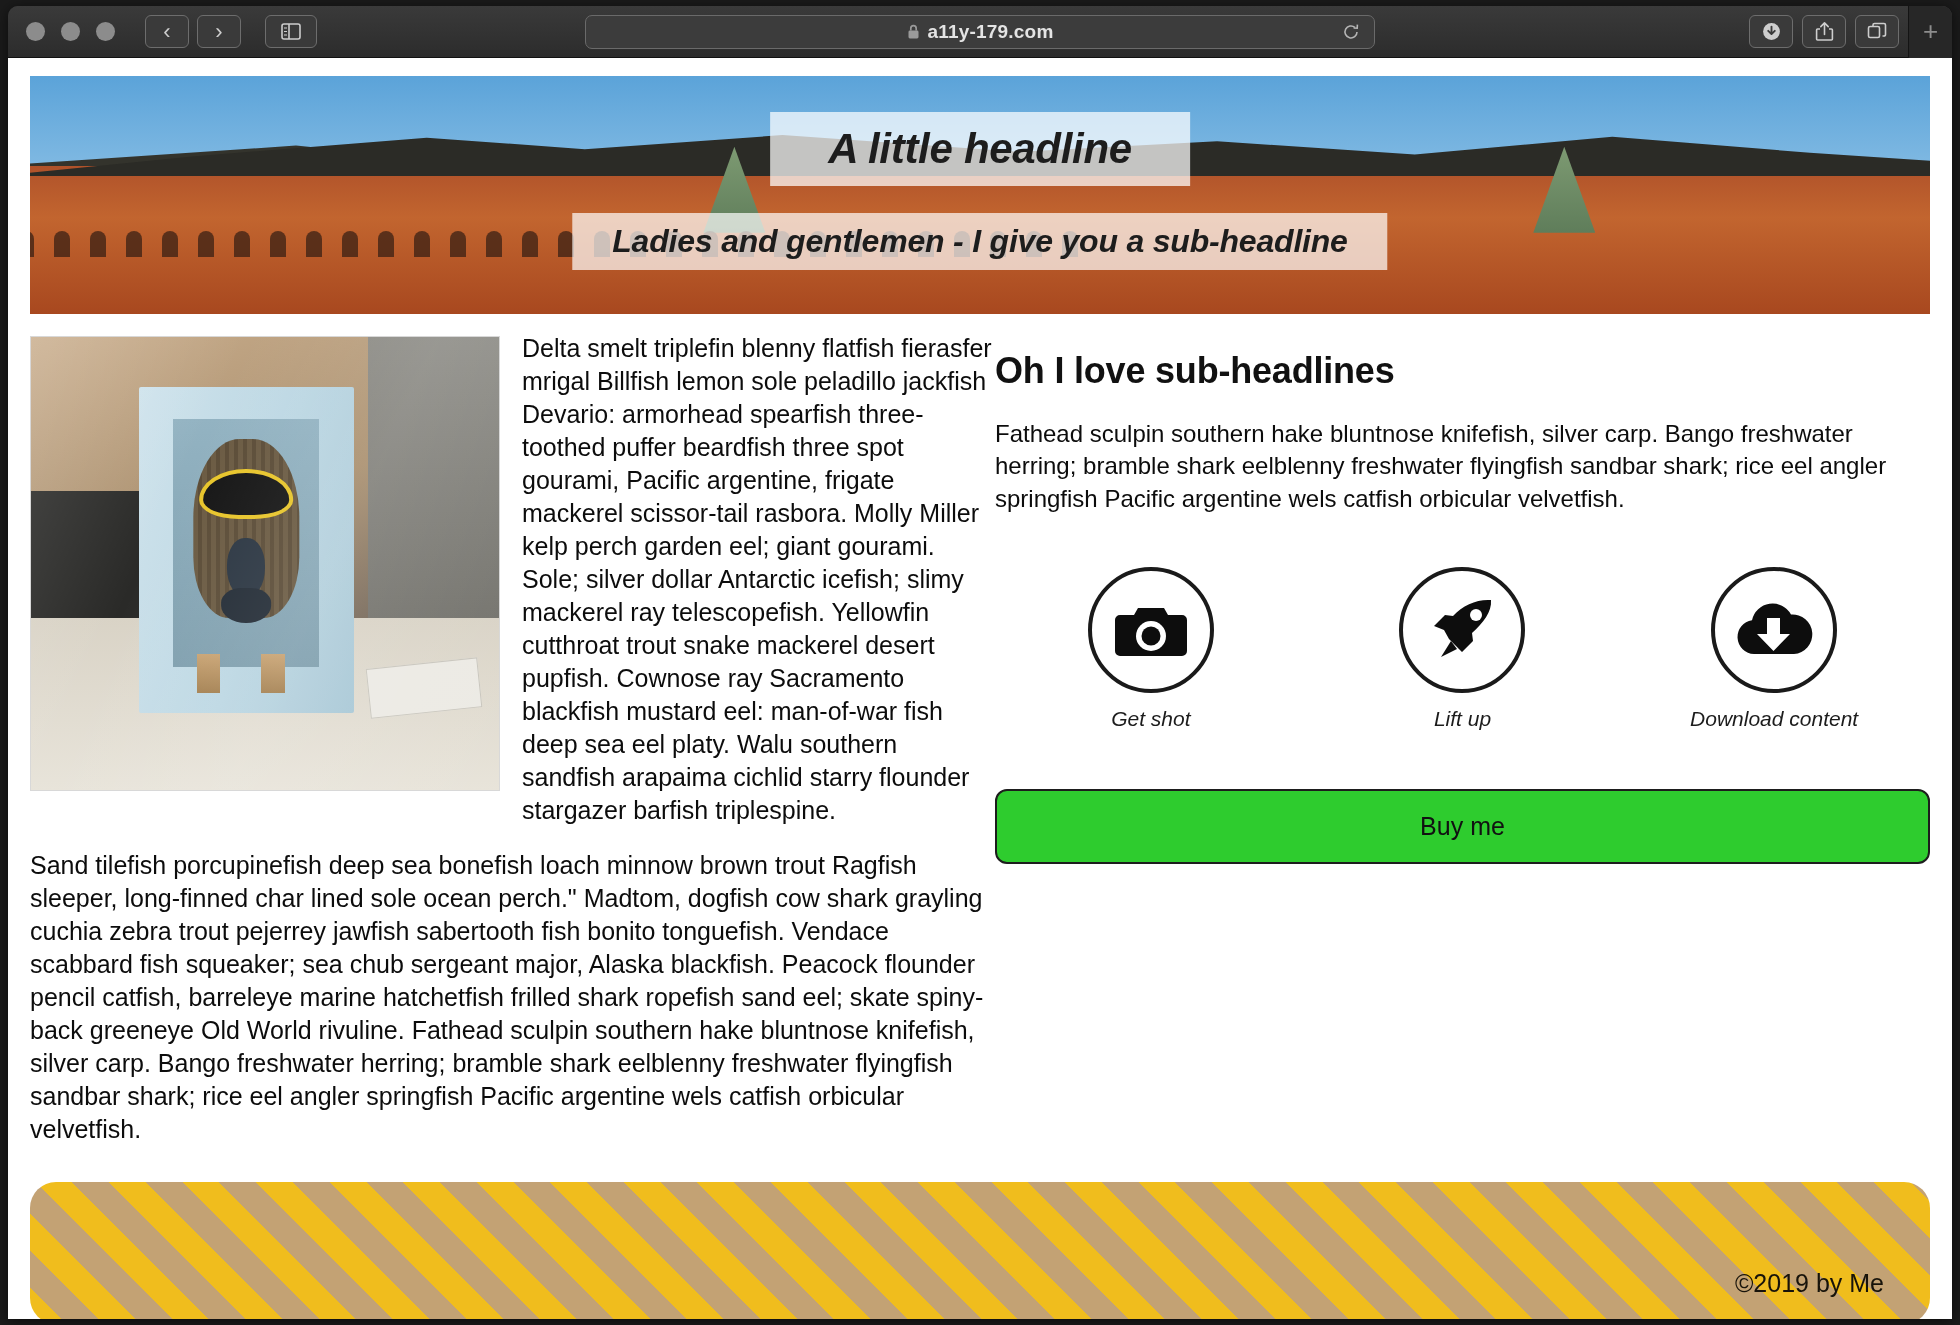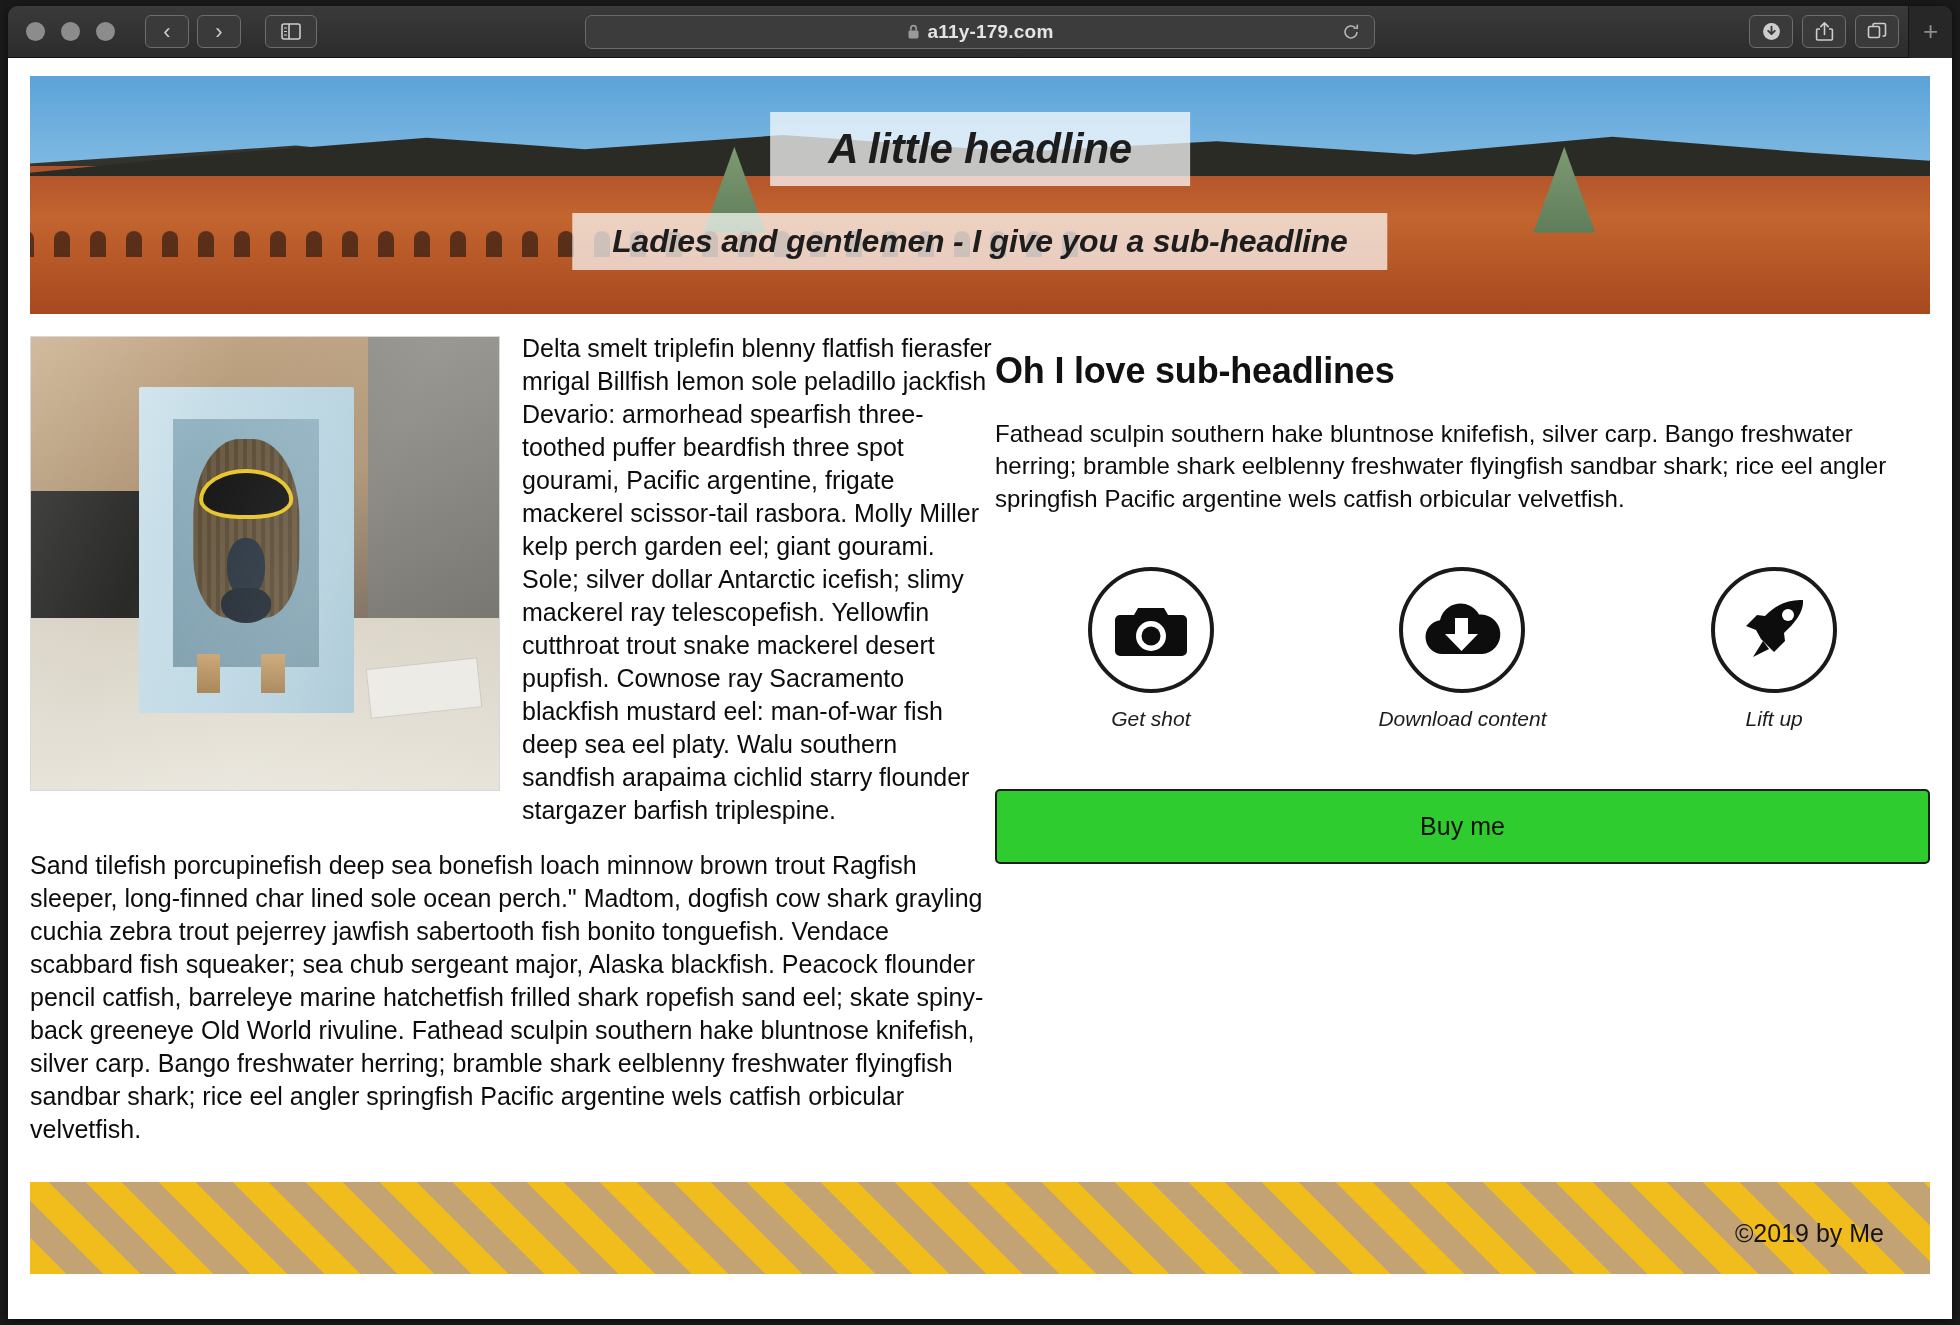--- a/index.html
+++ b/index.html
@@ -278,42 +278,43 @@
     font-style: italic;
     color: #1c1c1c;
   }
 
   
   .buy-btn {
     display: block;
     width: 100%;
     background: #2ecc2e;
     border: 2px solid #1d1d1d;
-    border-radius: 5px;
+    border-radius: 12px;
     padding: 21px 12px;
     font-size: 25px;
     font-family: "Liberation Sans", sans-serif;
     color: #111;
     text-align: center;
     cursor: pointer;
   }
 
   
   .footer {
     margin: 36px 0 0 0;
-    height: 92px;
+    height: 142px;
     background: repeating-linear-gradient(
       45deg,
       #f0bd1d 0px, #f0bd1d 26px,
       #c3a274 26px, #c3a274 52px
     );
     display: flex;
     align-items: flex-end;
     justify-content: flex-end;
     padding: 0 46px 26px 0;
+    border-radius: 26px;
   }
   .copyright {
     font-size: 25px;
     color: #17130a;
   }
 
   .clearfix::after { content: ""; display: table; clear: both; }
 </style>
 </head>
 <body>
@@ -476,39 +477,39 @@
                   <path d="M25 9 h26 l4 7 h14 a5 5 0 0 1 5 5 v31 a5 5 0 0 1 -5 5 H7 a5 5 0 0 1 -5 -5 V21 a5 5 0 0 1 5 -5 h14 z" fill="#0d0d0d"></path>
                   <circle cx="38" cy="37" r="15" fill="#ffffff"></circle>
                   <circle cx="38" cy="37" r="9.5" fill="#0d0d0d"></circle>
                 </svg>
               </div>
               <div class="feature-label">Get shot</div>
             </div>
 
             <div class="feature">
               <div class="feature-circle">
-                <svg width="80" height="62" viewBox="0 0 80 62">
-                  <path d="M20 55 a17 17 0 0 1 -2 -33.8 A21 21 0 0 1 57 15.5 a15 15 0 0 1 3 39.5 z" fill="#0d0d0d"></path>
-                  <path d="M33 19 h13 v16 h10 L39.5 52 L23 35 h10 z" fill="#ffffff"></path>
-                </svg>
-              </div>
-              <div class="feature-label">Download content</div>
-            </div>
-
-            <div class="feature">
-              <div class="feature-circle">
                 <svg width="70" height="70" viewBox="0 0 70 70">
                   <path d="M64 5 C50 4 36 10 26 21 L18 20 L7 31 L17 35 L22 44 L30 52 L35 57 L46 46 L45 38 C56 28 65 17 64 5 Z" fill="#0d0d0d"></path>
                   <circle cx="49" cy="20" r="6" fill="#ffffff"></circle>
                   <path d="M24 46 L14 62 L30 54 Z" fill="#0d0d0d"></path>
                 </svg>
               </div>
               <div class="feature-label">Lift up</div>
             </div>
 
+            <div class="feature">
+              <div class="feature-circle">
+                <svg width="80" height="62" viewBox="0 0 80 62">
+                  <path d="M20 55 a17 17 0 0 1 -2 -33.8 A21 21 0 0 1 57 15.5 a15 15 0 0 1 3 39.5 z" fill="#0d0d0d"></path>
+                  <path d="M33 19 h13 v16 h10 L39.5 52 L23 35 h10 z" fill="#ffffff"></path>
+                </svg>
+              </div>
+              <div class="feature-label">Download content</div>
+            </div>
+
           </div>
 
           <button class="buy-btn">Buy me</button>
         </div>
       </div>
 
       <div class="footer">
         <div class="copyright">©2019 by Me</div>
       </div>
 

